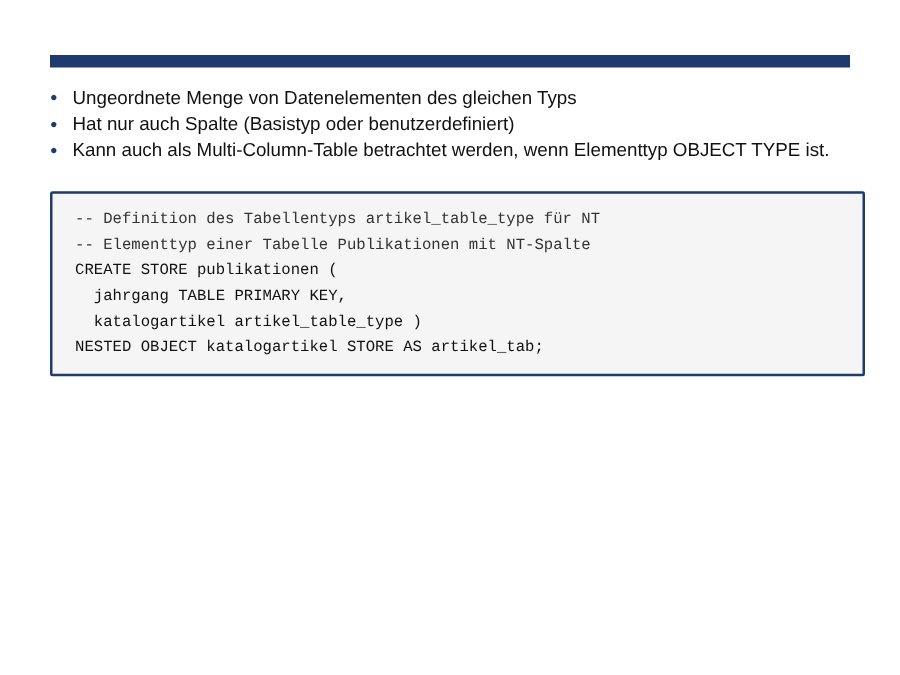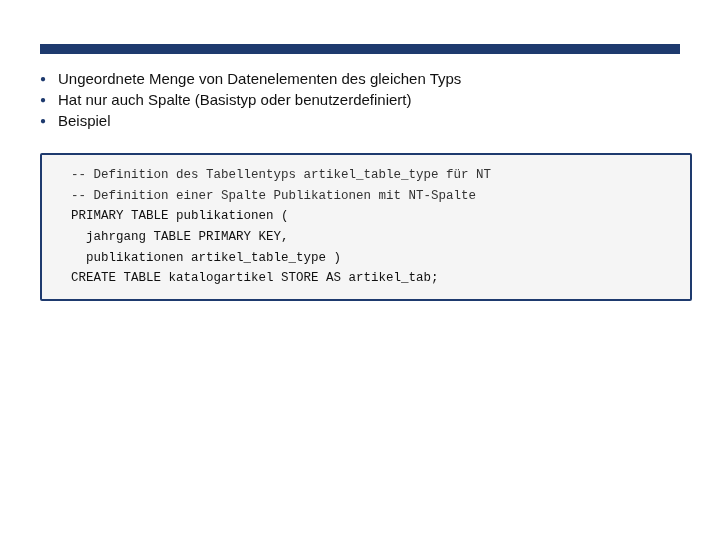--- a/index.html
+++ b/index.html
@@ -43,21 +43,21 @@
       left: 0;
       color: #1e3a6e;
       font-size: 10px;
       top: 3px;
     }
     .code-box {
       margin: 10px 28px 0 40px;
       background: #f5f5f5;
       border: 2px solid #1e3a6e;
       border-radius: 2px;
-      padding: 10px 29px;
+      padding: 10px 18px;
       font-family: 'Courier New', Courier, monospace;
       font-size: 12.5px;
       color: #111;
       line-height: 1.65;
     }
     .code-line {
       display: block;
       white-space: pre;
     }
     .code-comment {
@@ -75,25 +75,25 @@
 
 <div class="copyright"></div>
 
 <div class="title"></div>
 
 <div class="blue-bar"></div>
 
 <ul class="bullet-list" id="bullet-list">
     <li>Ungeordnete Menge von Datenelementen des gleichen Typs</li>
     <li>Hat nur auch Spalte (Basistyp oder benutzerdefiniert)</li>
-    <li>Beispiel</li>
+    <li>Kann auch als Multi-Column-Table betrachtet werden, wenn Elementtyp OBJECT TYPE ist.</li>
   </ul>
 
 <div class="code-box" id="code-box">
     <span class="code-line code-comment">-- Definition des Tabellentyps artikel_table_type für NT</span>
-    <span class="code-line code-comment">-- Definition einer Spalte Publikationen mit NT-Spalte</span>
-    <span class="code-line ">PRIMARY TABLE publikationen (</span>
+    <span class="code-line code-comment">-- Elementtyp einer Tabelle Publikationen mit NT-Spalte</span>
+    <span class="code-line ">CREATE STORE publikationen (</span>
     <span class="code-line ">  jahrgang TABLE PRIMARY KEY,</span>
-    <span class="code-line ">  publikationen artikel_table_type )</span>
-    <span class="code-line ">CREATE TABLE katalogartikel STORE AS artikel_tab;</span>
+    <span class="code-line ">  katalogartikel artikel_table_type )</span>
+    <span class="code-line ">NESTED OBJECT katalogartikel STORE AS artikel_tab;</span>
   </div>
 
 <div class="page-number" id="page-number"></div>
 
 </body></html>

